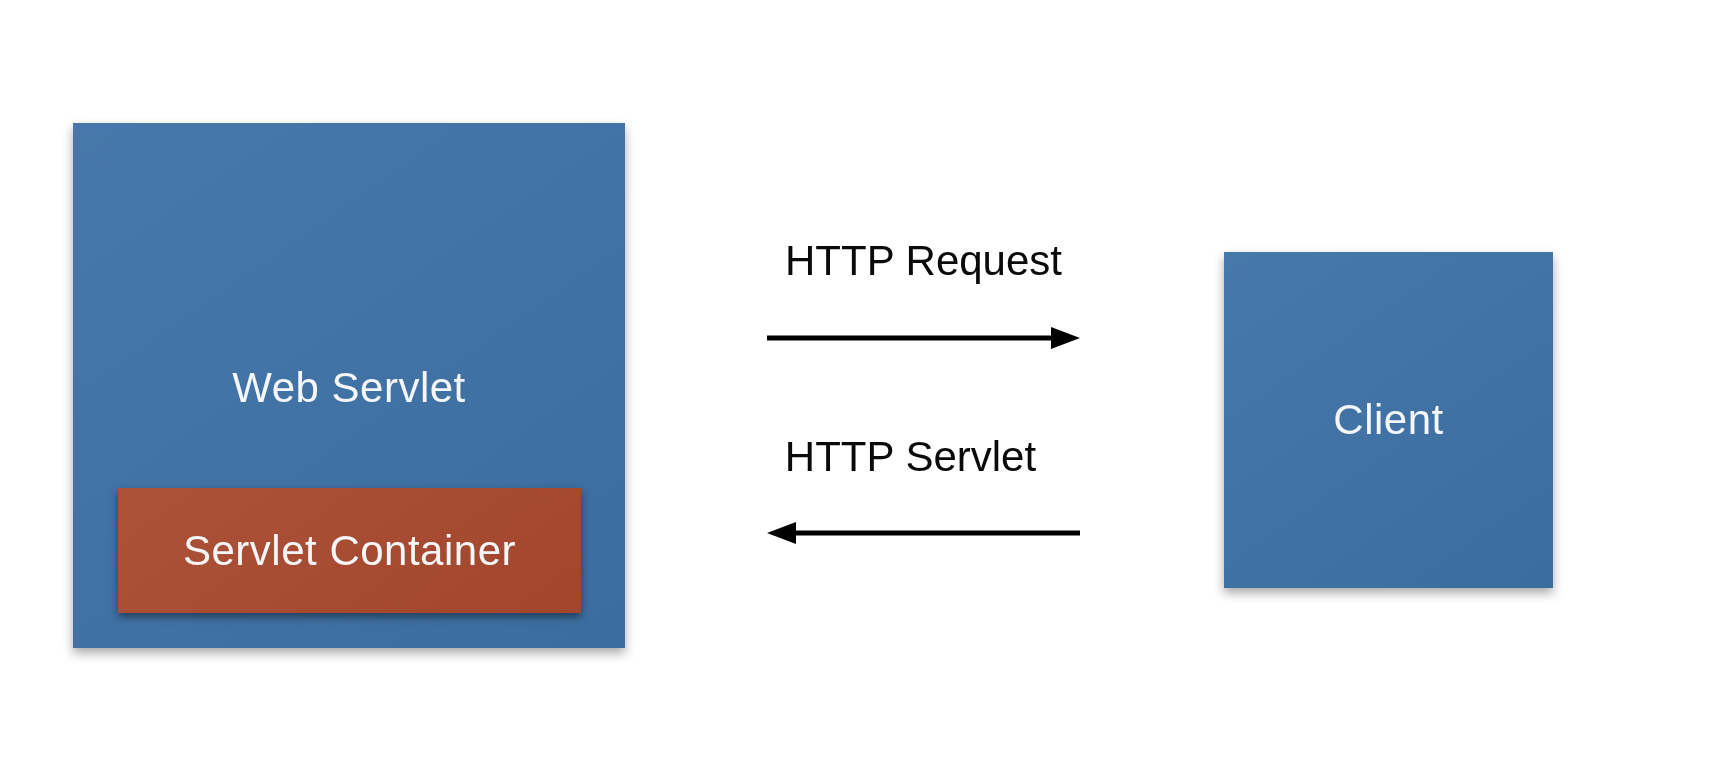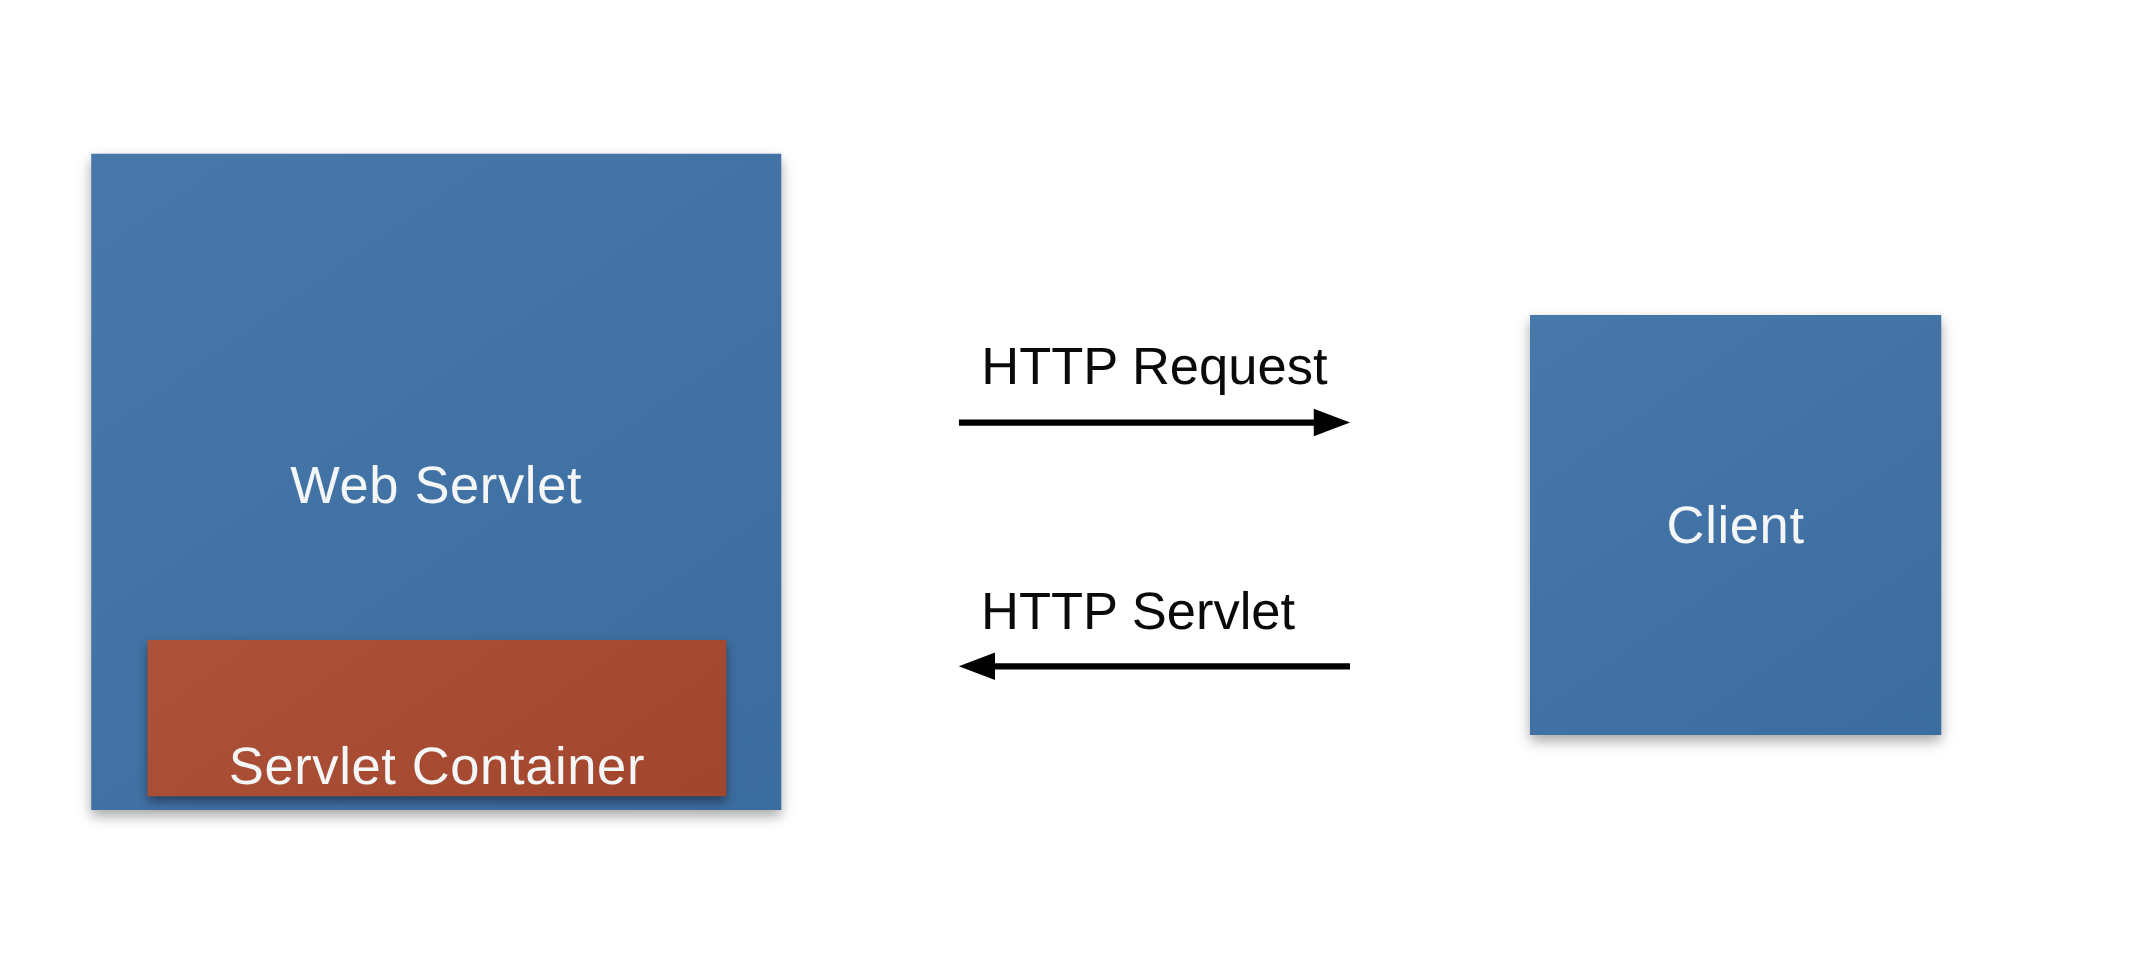--- a/index.html
+++ b/index.html
@@ -39,43 +39,41 @@
     left: 0;
     width: 100%;
     text-align: center;
   }
   .servlet-container-box {
     left: 118px;
     top: 488px;
     width: 463px;
     height: 125px;
     display: flex;
-    align-items: flex-end;
+    align-items: center;
     justify-content: center;
     box-shadow: 0 4px 8px rgba(0, 0, 0, 0.45);
-    margin-top: 24px;
   }
   .client-box {
     left: 1224px;
     top: 252px;
     width: 329px;
     height: 336px;
     display: flex;
     align-items: center;
     justify-content: center;
   }
   .arrow-label {
     position: absolute;
     width: 313px;
     text-align: center;
     color: #0a0a0a;
     font-size: 42px;
     font-weight: 400;
     white-space: nowrap;
-    margin-top: 32px;
   }
   .request-label {
     left: 767px;
     top: 237px;
   }
   .response-label {
     left: 754px;
     top: 433px;
   }
   .arrow-svg {

